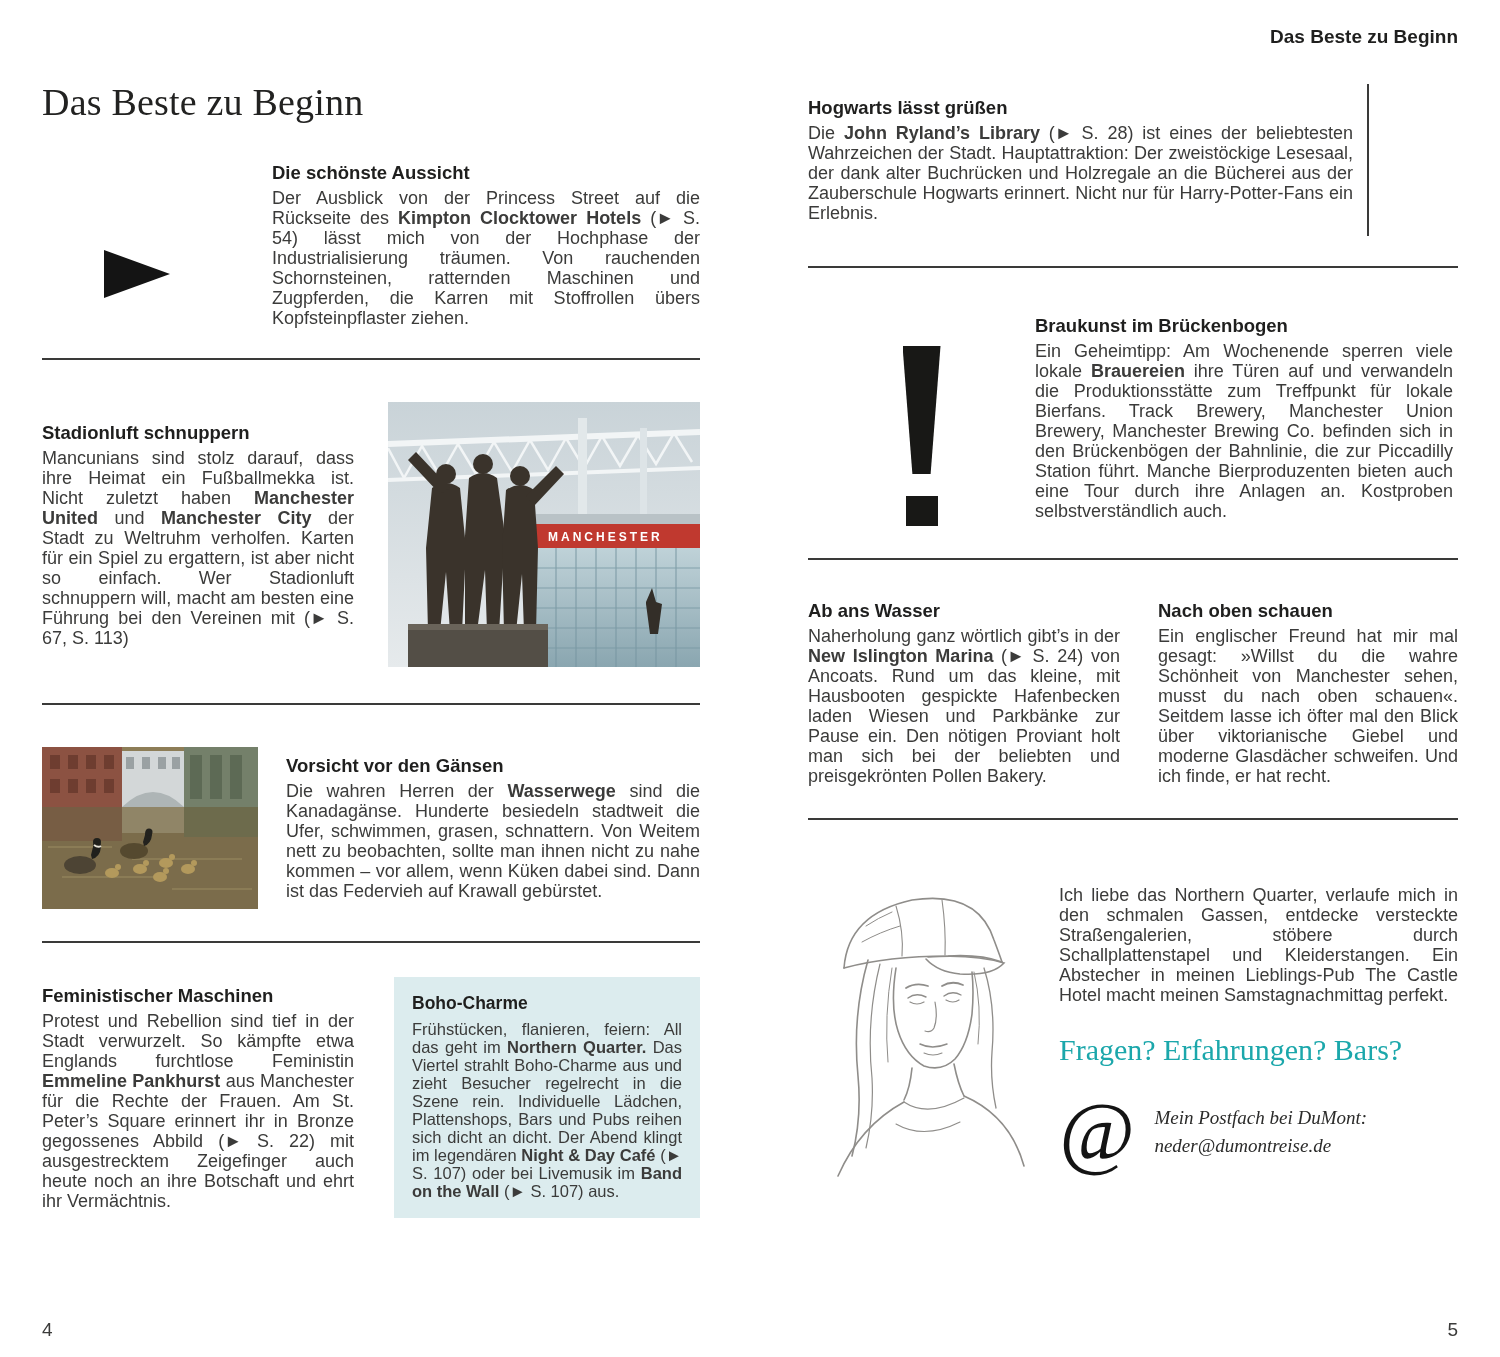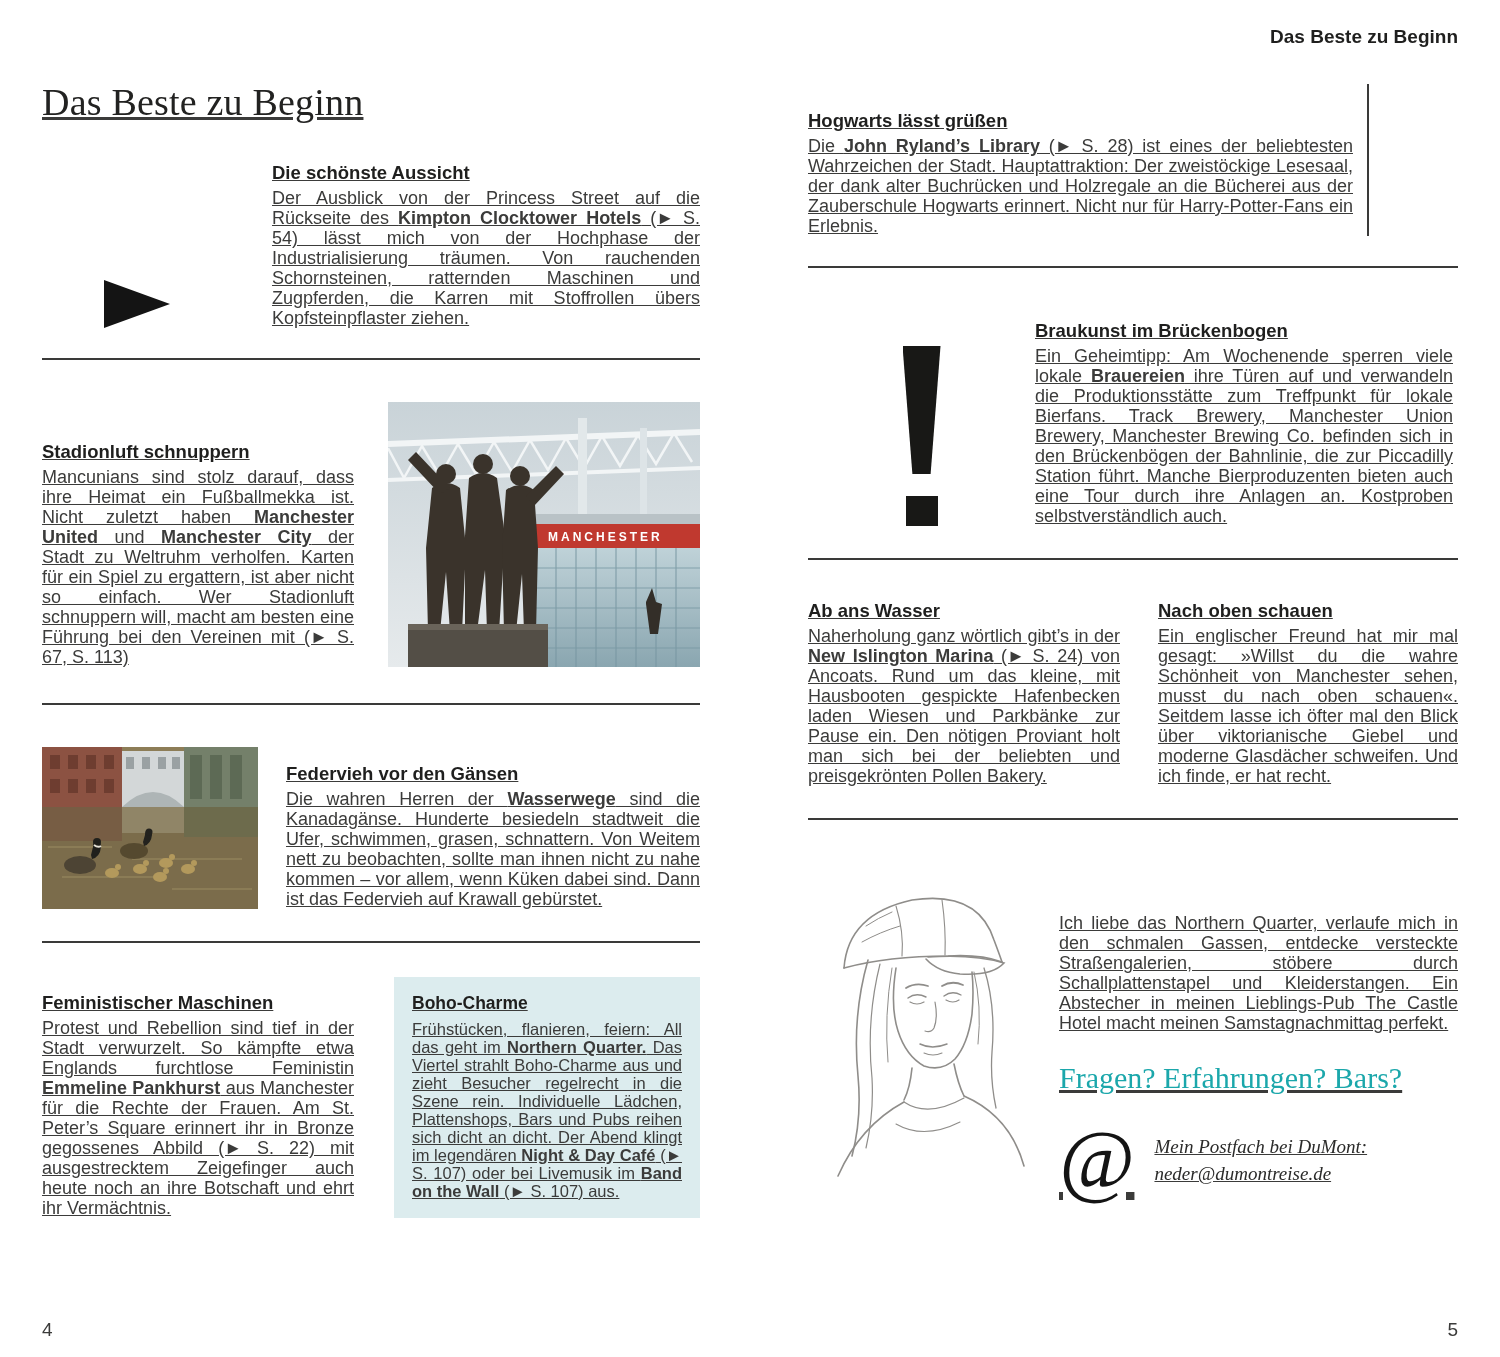--- a/index.html
+++ b/index.html
@@ -6,21 +6,21 @@
   html, body { background: #ffffff; }
   .spread {
     position: relative;
     width: 1500px;
     height: 1357px;
     background: #ffffff;
     font-family: "Liberation Sans", sans-serif;
     color: #3b3b3a;
     overflow: hidden;
   }
-  .page { position: absolute; top: 0; height: 100%; text-decoration: underline; }
+  .page { position: absolute; top: 0; height: 100%; }
   .page.left  { left: 42px;  width: 658px; padding-top: 80px; }
   .page.right { left: 808px; width: 650px; padding-top: 84px; }
 
   .page-title {
     font-family: "Liberation Serif", serif;
     font-weight: 400;
     font-size: 38px;
     color: #222221;
     letter-spacing: 0.2px;
   }
@@ -38,21 +38,21 @@
     margin-bottom: 4px;
   }
   .body-text {
     font-size: 18px;
     line-height: 20px;
     text-align: justify;
   }
   .b { font-weight: bold; }
   .divider { border-top: 2px solid #3a3a39; width: 100%; }
 
-  .row { display: flex; align-items: flex-end; }
+  .row { display: flex; align-items: center; }
   .sb  { justify-content: space-between; }
 
   
   .row-aussicht { margin-top: 38px; }
   .marker-col { width: 230px; flex: none; }
   .tri {
     width: 0; height: 0; margin: 58px 0 0 62px;
     border-left: 66px solid #141414;
     border-top: 24px solid transparent;
     border-bottom: 24px solid transparent;
@@ -260,21 +260,21 @@
             <ellipse cx="124" cy="116" rx="7" ry="5"></ellipse>
               <circle cx="130" cy="110" r="3"></circle>
             <ellipse cx="118" cy="130" rx="7" ry="5"></ellipse>
               <circle cx="124" cy="124" r="3"></circle>
             <ellipse cx="146" cy="122" rx="7" ry="5"></ellipse>
               <circle cx="152" cy="116" r="3"></circle>
           </g>
         </svg>
       </div>
       <div class="txt-gaense">
-        <div class="sec-heading">Federvieh vor den Gänsen</div>
+        <div class="sec-heading">Vorsicht vor den Gänsen</div>
         <p class="body-text"><span>Die wahren Herren der </span><span class="b">Wasserwege</span><span> sind die Kanadagänse. Hunderte besiedeln stadtweit die Ufer, schwimmen, grasen, schnattern. Von Weitem nett zu beobachten, sollte man ihnen nicht zu nahe kommen – vor allem, wenn Küken dabei sind. Dann ist das Federvieh auf Krawall gebürstet.</span></p>
       </div>
     </div>
 
     <div class="divider div-3"></div>
 
     <div class="row sb row-fem">
       <div class="col-312">
         <div class="sec-heading">Feministischer Maschinen</div>
         <p class="body-text"><span>Protest und Rebellion sind tief in der Stadt verwurzelt. So kämpfte etwa Englands furchtlose Feministin </span><span class="b">Emmeline Pankhurst</span><span> aus Manchester für die Rechte der Frauen. Am St. Peter’s Square erinnert ihr in Bronze gegossenes Abbild (► S. 22) mit ausgestrecktem Zeigefinger auch heute noch an ihre Botschaft und ehrt ihr Vermächtnis.</span></p>

